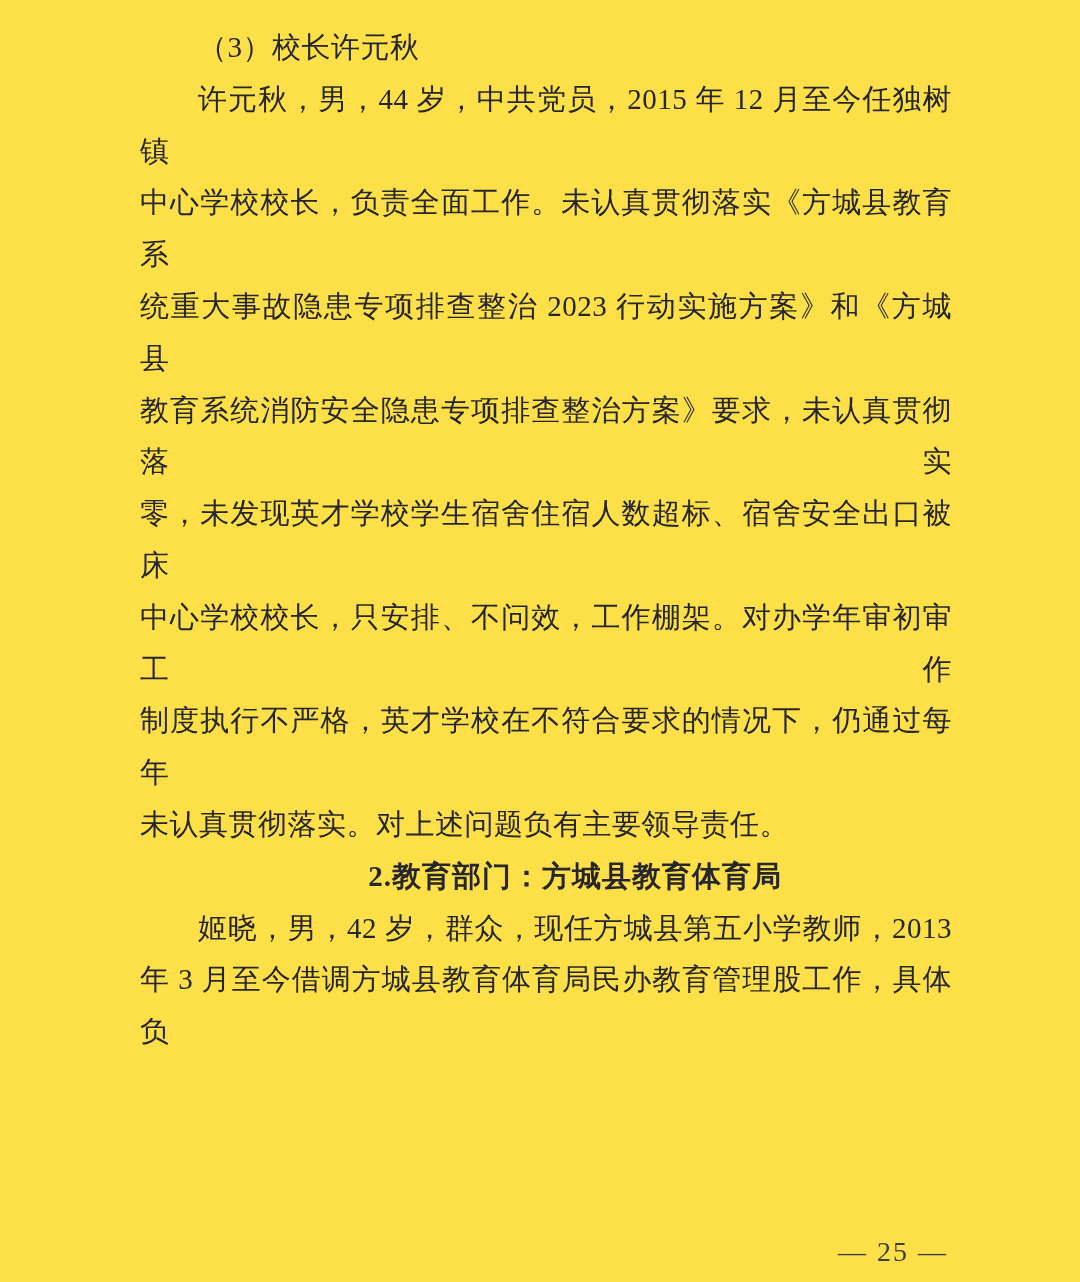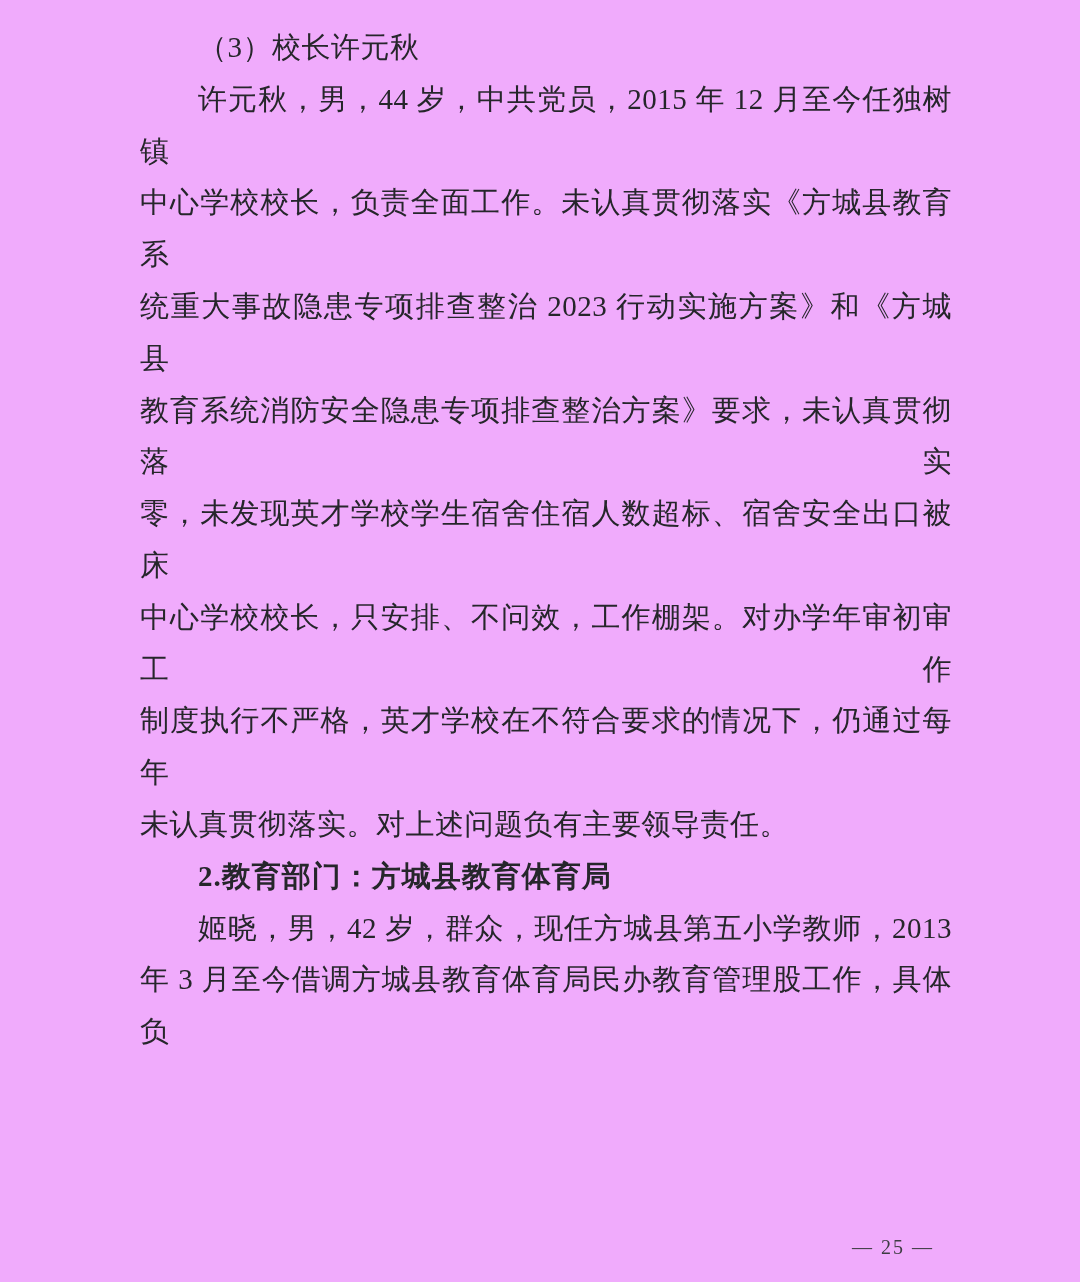--- a/index.html
+++ b/index.html
@@ -4,21 +4,21 @@
 <style>
   html, body {
     margin: 0;
     padding: 0;
     background: #ffffff;
   }
   .page {
     position: relative;
     width: 1080px;
     height: 1282px;
-    background: #f0abfc;
+    background: #fde047;
     font-family: "Liberation Serif", "DejaVu Serif", serif;
     color: #26262b;
     overflow: hidden;
   }
   .content {
     position: absolute;
     left: 140px;
     top: 22px;
     width: 812px;
   }
@@ -31,28 +31,29 @@
   .indent {
     text-indent: 2em;
   }
   .fill {
     text-align: justify;
     text-align-last: justify;
   }
   .heading {
     font-weight: 700;
     letter-spacing: 1px;
+    text-align: center;
   }
   .page-number {
     position: absolute;
     top: 1236px;
     left: 838px;
     width: 110px;
     text-align: center;
-    font-size: 20px;
+    font-size: 28px;
     color: #3c3c41;
     letter-spacing: 2px;
   }
 </style>
 </head>
 <body>
 
 <div class="page">
   <div class="content">
     <div class="line indent">（3）校长许元秋</div>

